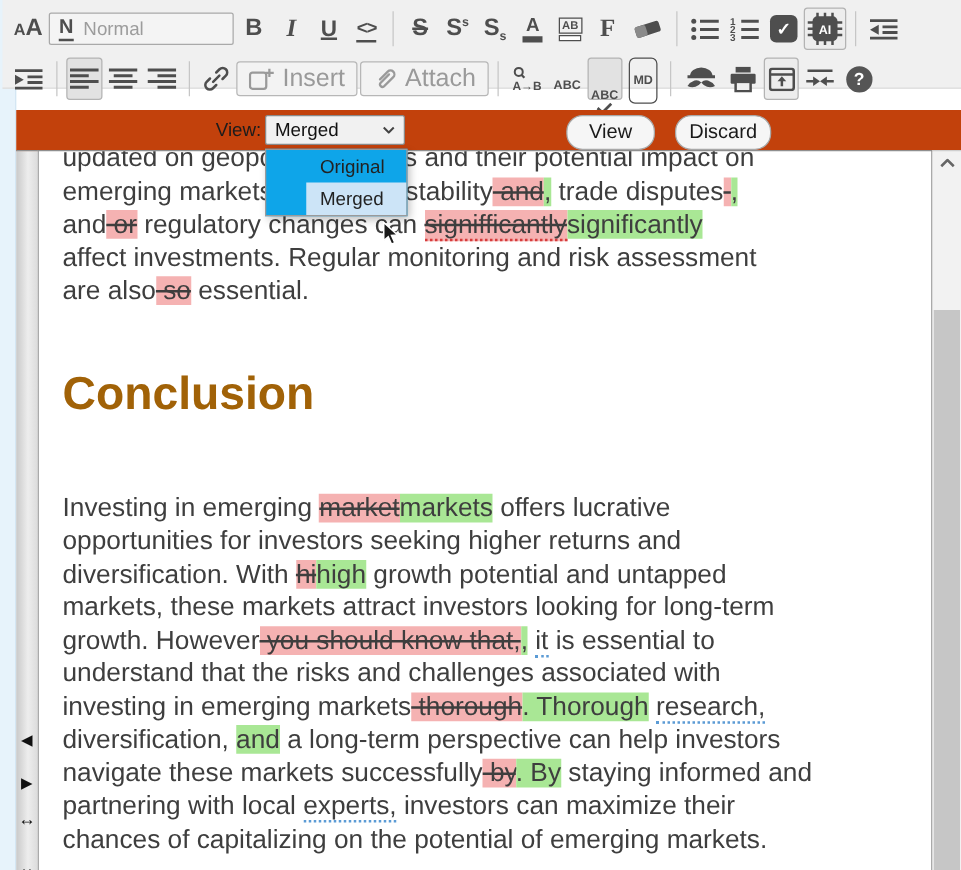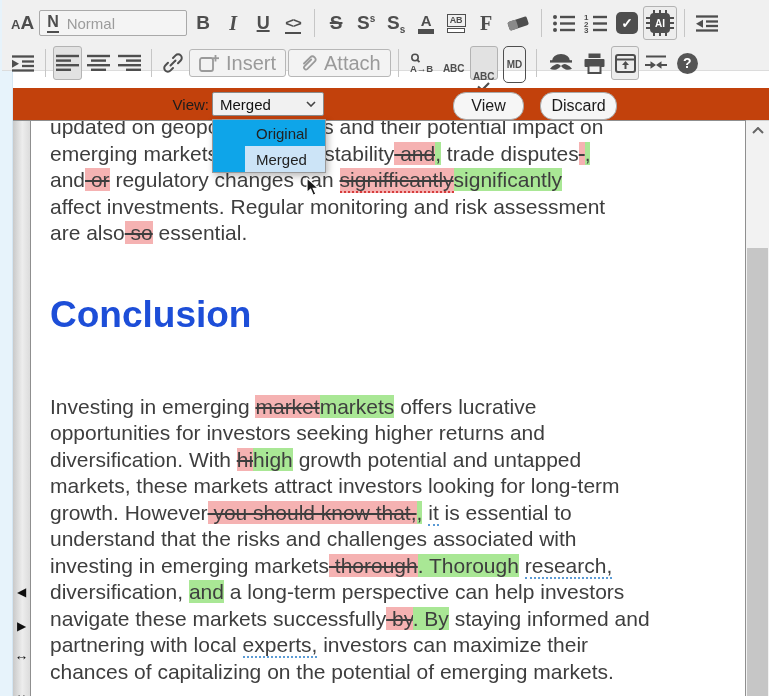--- a/index.html
+++ b/index.html
@@ -61,21 +61,21 @@
   .popup{position:absolute;left:212px;top:119px;width:114px;background:#0ea5e9;border:1px solid #9a9a9a;box-shadow:2px 3px 7px rgba(0,0,0,.28);z-index:50;padding-left:32px;}
   .popup .opt{height:26px;display:flex;align-items:center;padding-left:11px;font-size:15px;color:#222;}
   .popup .opt.sel{background:#cce4f7;}
   .cursor-ptr{position:absolute;left:306px;top:177px;z-index:60;}
 
   
   .docpane{position:absolute;left:30px;top:120px;width:716px;height:576px;background:#fff;
     border-top:1px solid #8f8f8f;border-left:1px solid #8f8f8f;border-right:1px solid #8f8f8f;overflow:hidden;}
   .doc-text{padding:0 12px 0 19px;font-size:21px;line-height:26.5px;color:#3e3e3e;}
   .para1{margin-top:-7px;}
-  .doc-h1{font-size:37px;font-weight:700;color:#1d4ed8;margin:46px 0 0 19px;line-height:44px;}
+  .doc-h1{font-size:37px;font-weight:700;color:#a16207;margin:46px 0 0 19px;line-height:44px;}
   .para2{margin-top:57px;}
   .del{background:#f5b2b2;text-decoration:line-through;text-decoration-thickness:1.6px;}
   .ins{background:#a9e795;}
   .u-red{border-bottom:2.5px dotted #d63c3c;}
   .u-blue{border-bottom:2px dotted #5b9bd5;}
 
   
   .splitter{position:absolute;left:13px;top:120px;width:17px;height:576px;overflow:hidden;
     background:linear-gradient(to right,#c9c9c9,#ededed 55%,#dcdcdc);border-top:1px solid #8f8f8f;}
   .split-ic{position:absolute;left:0;width:17px;text-align:center;font-size:12px;color:#101010;line-height:1;}

